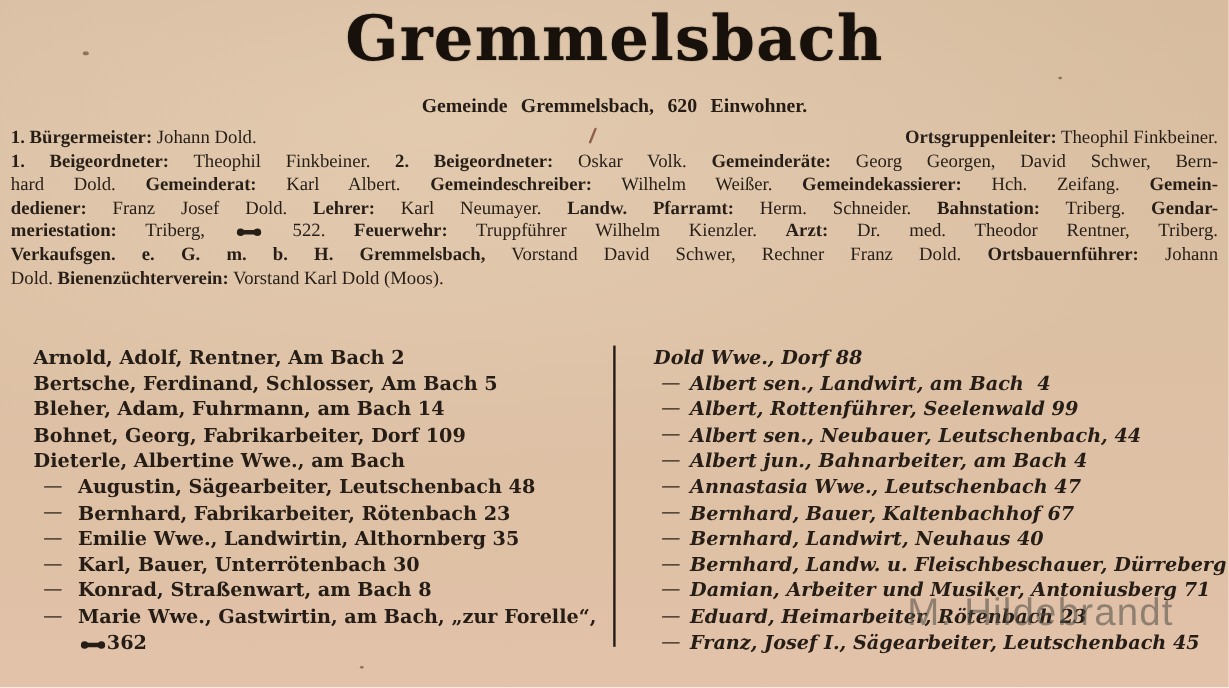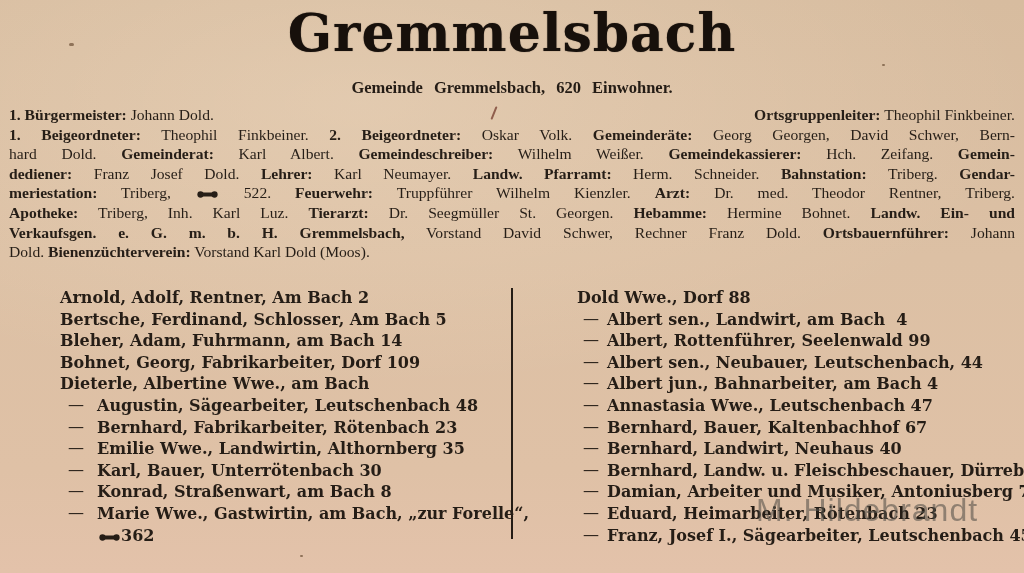--- a/index.html
+++ b/index.html
@@ -33,22 +33,22 @@
   .info-line{text-align:justify;text-align-last:justify;}
   .info-line.last{text-align-last:left;}
   
   .phone{display:inline-block;vertical-align:-1px;margin:0 2px;color:inherit;}
   .phone svg{display:block;width:21px;height:9px;fill:currentColor;}
   
   .divider{position:absolute;left:511px;top:288px;width:2px;height:251px;background:#241c15;}
   .col{position:absolute;top:287px;font-family:"DejaVu Serif",serif;font-weight:bold;
        font-size:16px;line-height:21.6px;color:#251d16;white-space:pre;}
   .col-left{left:28px;width:480px;}
-  .col-right{left:545px;width:472px;}
-  .entry{position:relative;margin-left:32px;}
+  .col-right{left:545px;width:472px;font-style:italic;}
+  .entry{position:relative;}
   .entry.indent{padding-left:37px;}
   .col-right .entry.indent{padding-left:30px;}
   .entry .dash{position:absolute;left:8px;top:-1px;font-weight:normal;}
   .col-right .entry .dash{left:6px;}
   .entry .phone{margin-right:1px;}
   
   .slash{position:absolute;left:493px;top:106px;width:2px;height:14px;background:#7a4434;
          transform:rotate(22deg);opacity:.8;border-radius:1px;}
   
   .watermark{
@@ -72,21 +72,20 @@
     </div>
     <div>
         <div class="info-line"><span class="b">1. Beigeordneter:</span><span> Theophil Finkbeiner. </span><span class="b">2. Beigeordneter:</span><span> Oskar Volk. </span><span class="b">Gemeinderäte:</span><span> Georg Georgen, David Schwer, Bern-</span></div>
         <div class="info-line"><span>hard Dold. </span><span class="b">Gemeinderat:</span><span> Karl Albert. </span><span class="b">Gemeindeschreiber:</span><span> Wilhelm Weißer. </span><span class="b">Gemeindekassierer:</span><span> Hch. Zeifang. </span><span class="b">Gemein-</span></div>
         <div class="info-line"><span class="b">dediener:</span><span> Franz Josef Dold. </span><span class="b">Lehrer:</span><span> Karl Neumayer. </span><span class="b">Landw. Pfarramt:</span><span> Herm. Schneider. </span><span class="b">Bahnstation:</span><span> Triberg. </span><span class="b">Gendar-</span></div>
         <div class="info-line"><span class="b">meriestation:</span><span> Triberg, </span><span class="phone"><svg viewBox="0 0 24 10">
               <circle cx="4" cy="5" r="3.6"></circle>
               <rect x="4" y="2.8" width="16" height="4.4" rx="1.2"></rect>
               <circle cx="20" cy="5" r="3.6"></circle>
             </svg></span><span> 522. </span><span class="b">Feuerwehr:</span><span> Truppführer Wilhelm Kienzler. </span><span class="b">Arzt:</span><span> Dr. med. Theodor Rentner, Triberg.</span></div>
-        <div class="info-line"><span class="b">Apotheke:</span><span> Triberg, Inh. Karl Luz. </span><span class="b">Tierarzt:</span><span> Dr. Seegmüller St. Georgen. </span><span class="b">Hebamme:</span><span> Hermine Bohnet. </span><span class="b">Landw. Ein- und</span></div>
         <div class="info-line"><span class="b">Verkaufsgen. e. G. m. b. H. Gremmelsbach,</span><span> Vorstand David Schwer, Rechner Franz Dold. </span><span class="b">Ortsbauernführer:</span><span> Johann</span></div>
         <div class="info-line last"><span>Dold. </span><span class="b">Bienenzüchterverein:</span><span> Vorstand Karl Dold (Moos).</span></div>
       </div>
   </div>
 
   <div class="divider"></div>
 
   <div class="col col-left"><div class="entry"><span class="t">Arnold, Adolf, Rentner, Am Bach 2</span></div><div class="entry"><span class="t">Bertsche, Ferdinand, Schlosser, Am Bach 5</span></div><div class="entry"><span class="t">Bleher, Adam, Fuhrmann, am Bach 14</span></div><div class="entry"><span class="t">Bohnet, Georg, Fabrikarbeiter, Dorf 109</span></div><div class="entry"><span class="t">Dieterle, Albertine Wwe., am Bach</span></div><div class="entry indent"><span class="dash">—</span><span class="t">Augustin, Sägearbeiter, Leutschenbach 48</span></div><div class="entry indent"><span class="dash">—</span><span class="t">Bernhard, Fabrikarbeiter, Rötenbach 23</span></div><div class="entry indent"><span class="dash">—</span><span class="t">Emilie Wwe., Landwirtin, Althornberg 35</span></div><div class="entry indent"><span class="dash">—</span><span class="t">Karl, Bauer, Unterrötenbach 30</span></div><div class="entry indent"><span class="dash">—</span><span class="t">Konrad, Straßenwart, am Bach 8</span></div><div class="entry indent"><span class="dash">—</span><span class="t">Marie Wwe., Gastwirtin, am Bach, „zur Forelle“,</span></div><div class="entry indent"><span class="phone"><svg viewBox="0 0 24 10">
             <circle cx="4" cy="5" r="3.6"></circle>
             <rect x="4" y="2.8" width="16" height="4.4" rx="1.2"></rect>

